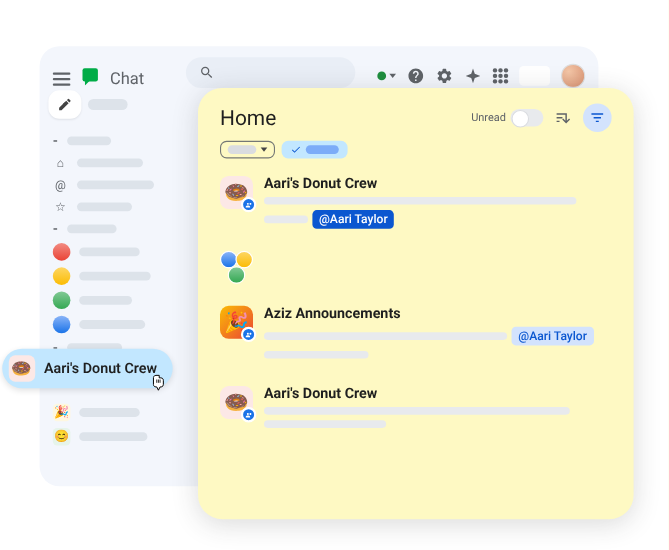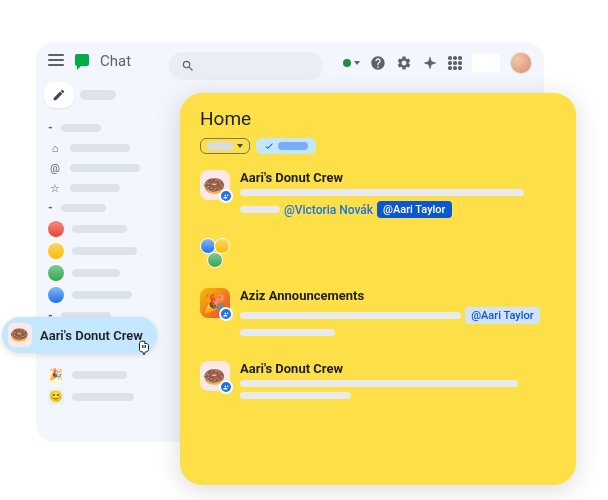--- a/index.html
+++ b/index.html
@@ -1,21 +1,21 @@
 <!DOCTYPE html>
 <html><head>
 <meta charset="utf-8">
 <style>
   * { box-sizing: border-box; margin: 0; padding: 0; }
   body { font-family: "Google Sans", Roboto, Arial, sans-serif; background: #fff; width: 608px; height: 500px; overflow: hidden; position: relative; }
   
   
   .bg-window { position: absolute; top: 42px; left: 36px; width: 508px; height: 400px; background: #f3f6fc; border-radius: 18px; }
   
-  .bg-header { display: flex; align-items: flex-start; padding: 10px 12px; gap: 8px; }
+  .bg-header { display: flex; align-items: flex-end; padding: 10px 12px; gap: 8px; }
   .menu-icon { width: 16px; height: 16px; display: flex; flex-direction: column; justify-content: space-around; cursor: pointer; }
   .menu-icon span { height: 2px; background: #5f6368; border-radius: 1px; }
   
   .chat-logo { width: 20px; height: 20px; position: relative; }
   .chat-logo::before { content: ''; position: absolute; width: 14px; height: 12px; background: #00ac47; border-radius: 2px; top: 2px; left: 3px; }
   .chat-logo::after { content: ''; position: absolute; width: 5px; height: 5px; background: #00ac47; clip-path: polygon(0 0, 100% 0, 0 100%); bottom: 2px; left: 5px; }
   
   .brand { font-size: 15px; color: #5f6368; font-weight: 400; }
   
   .search-bar { flex: 1; margin-left: 30px; background: #e9eef6; border-radius: 20px; height: 28px; display: flex; align-items: center; padding: 0 12px; }
@@ -44,21 +44,21 @@
   .sb-avatar { width:16px; height:16px; border-radius:50%; }
   .sb-sq { width:16px; height:16px; border-radius:4px; }
   
   
   .hover-chip { position:absolute; top:317px; left:2px; background:#c2e7ff; border-radius:20px; padding:6px 14px 6px 6px; display:flex; align-items:center; gap:8px; box-shadow:0 2px 6px rgba(0,0,0,0.12); z-index:5; }
   .hover-chip .donut-av { width:24px; height:24px; border-radius:6px; background:#fce8e6; display:flex; align-items:center; justify-content:center; font-size:15px; }
   .hover-chip span.label { font-size:13px; font-weight:600; color:#1f1f1f; }
   .cursor { position:absolute; top:339px; left:135px; width:18px; height:18px; z-index:6; }
   
   
-  .panel { position:absolute; top:93px; left:180px; width:396px; height:392px; background:#fde047; border-radius:22px; box-shadow:0 4px 24px rgba(50,50,50,0.18); padding:14px 20px; overflow:hidden; }
+  .panel { position:absolute; top:80px; left:180px; width:396px; height:392px; background:#fef9c3; border-radius:22px; box-shadow:0 4px 24px rgba(50,50,50,0.18); padding:14px 20px; overflow:hidden; }
   .panel-head { display:flex; align-items:center; justify-content:space-between; }
   .panel-title { font-size:19px; font-weight:400; color:#1f1f1f; }
   .panel-tools { display:flex; align-items:center; gap:10px; }
   .unread-toggle { display:flex; align-items:center; gap:4px; }
   .unread-toggle span { font-size:10px; color:#5f6368; }
   .toggle-track { width:30px; height:16px; background:#e8eaed; border-radius:8px; position:relative; }
   .toggle-track::after { content:''; position:absolute; width:14px; height:14px; background:#fff; border-radius:50%; top:1px; left:1px; border:1px solid #dadce0; display:flex; align-items:center; justify-content:center; }
   .toggle-icon { position:absolute; top:4px; left:3px; width:8px; height:8px; fill:#5f6368; }
   .sort-icon, .filter-icon { width:16px; height:16px; cursor:pointer; }
   .filter-btn { width:26px; height:26px; background:#d3e3fd; border-radius:50%; display:flex; align-items:center; justify-content:center; }
@@ -210,20 +210,38 @@
   <span class="label">Aari's Donut Crew</span>
 </div>
 <svg class="cursor" viewBox="0 0 24 24">
     <path fill="#fff" stroke="#000" stroke-width="1.2" d="M9 3c-3 0-3 3-3 3v8s0 3 3 3h1l2 4 2-4h1s3 0 3-3V9s0-3-3-3h-2V3H9z"></path>
     <path stroke="#000" stroke-width="1" d="M10 8v4M12 8v4M14 8v4"></path>
   </svg>
 
 <div class="panel">
   <div class="panel-head">
     <div class="panel-title">Home</div>
+    <div class="panel-tools">
+      <div class="unread-toggle">
+        <span>Unread</span>
+        <div class="toggle-track">
+          <svg class="toggle-icon" viewBox="0 0 24 24">
+              <path d="M20 2H4c-1.1 0-2 .9-2 2v18l4-4h14c1.1 0 2-.9 2-2V4c0-1.1-.9-2-2-2z"></path>
+            </svg>
+        </div>
+      </div>
+      <svg class="sort-icon" viewBox="0 0 24 24" fill="#5f6368">
+          <path d="M3 6h12v2H3zm0 5h8v2H3zm0 5h4v2H3zM17 6v10l3-3 1.4 1.4L16 19.8l-5.4-5.4L12 13l3 3V6h2z"></path>
+        </svg>
+      <div class="filter-btn">
+        <svg class="filter-icon" viewBox="0 0 24 24" fill="#0b57d0">
+            <path d="M4 6h16v2H4zm3 5h10v2H7zm3 5h4v2h-4z"></path>
+          </svg>
+      </div>
+    </div>
   </div>
 
   <div class="filter-row">
     <div class="filter-dropdown">
       <div class="skel"></div>
         <div class="arr"></div>
     </div>
     <div class="filter-active">
       <svg viewBox="0 0 24 24">
           <path d="M9 16.17L4.83 12l-1.42 1.41L9 19 21 7l-1.41-1.41z"></path>
@@ -240,21 +258,20 @@
             <svg viewBox="0 0 24 24">
               <path d="M16 11c1.66 0 3-1.34 3-3s-1.34-3-3-3-3 1.34-3 3 1.34 3 3 3zm-8 0c1.66 0 3-1.34 3-3S9.66 5 8 5 5 6.34 5 8s1.34 3 3 3zm0 2c-2.33 0-7 1.17-7 3.5V19h14v-2.5c0-2.33-4.67-3.5-7-3.5z"></path>
             </svg>
           </div>
       </div>
       <div class="conv-body">
         <div class="conv-title">Aari's Donut Crew</div>
         <div class="skel-line" style="width:90%"></div>
         <div class="mention-line">
           <div class="skel-line" style="width:40px;margin:0"></div>
-          <span class="mention-blue">@Victoria Novák</span>
           <span class="mention-chip-dark">@Aari Taylor</span>
         </div>
       </div>
     </div>
 
     <div class="conv">
       <div class="conv-av round group-av">
         <div class="a1"></div>
           <div class="a2"></div>
           <div class="a3"></div>

